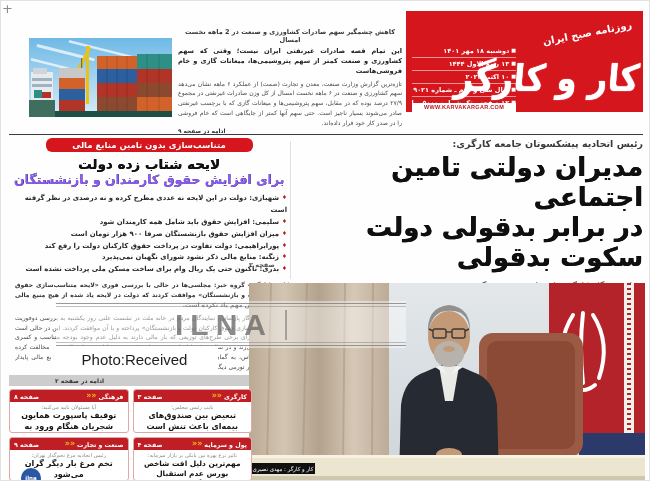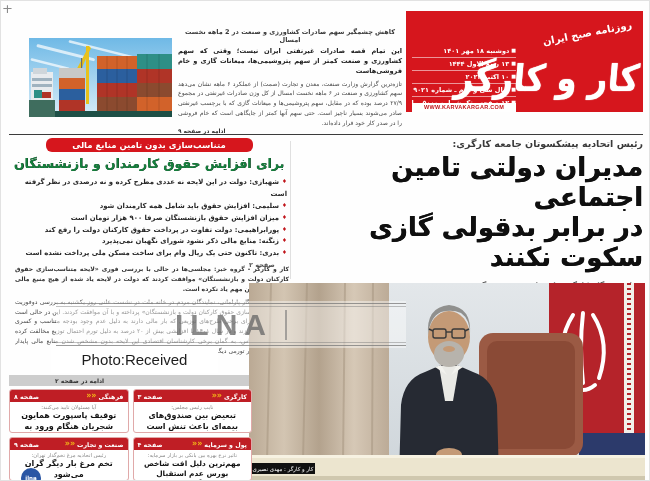--- a/index.html
+++ b/index.html
@@ -38,21 +38,21 @@
   .main-headline { text-align:right; font-size:26px; font-weight:bold; color:#0f0f0f; line-height:1.16; letter-spacing:-.5px; text-shadow:.4px 0 0 #0f0f0f; }
   .main-bullets { margin-top:7px; }
   .main-bullets .b { text-align:right; font-size:7.4px; font-weight:bold; color:#1d1d1d; line-height:1.75; }
   .dia { color:#c0151b; font-size:5.5px; margin-left:3px; vertical-align:1px; }
   .page-ref { position:absolute; left:248px; top:260px; font-size:6.5px; font-weight:bold; color:#555; }
 
   
   .left-story { position:absolute; left:8px; top:137px; width:280px; direction:rtl; }
   .left-banner { margin:0 auto 4px auto; width:207px; height:14px; background:#d6161d; color:#fff; font-size:8.5px; font-weight:bold; text-align:center; line-height:14px; border-radius:6px; }
   .left-h1 { text-align:center; font-size:13.5px; font-weight:bold; color:#101010; text-shadow:.3px 0 0 #101010; }
-  .left-h2 { text-align:center; font-size:12.5px; font-weight:bold; color:#15803d; text-shadow:.3px 0 0 #101010; margin-bottom:6px; }
+  .left-h2 { text-align:center; font-size:12.5px; font-weight:bold; color:#8b5cf6; text-shadow:.3px 0 0 #101010; margin-bottom:6px; }
   .left-bullets { width:272px; margin:0 2px 4px 0; }
   .left-bullets .b { text-align:right; font-size:6.9px; font-weight:bold; color:#262626; line-height:1.72; }
   .left-body { width:274px; height:130px; overflow:hidden; }
   .left-body p { text-align:justify; font-size:6.1px; color:#4a4a4a; line-height:1.62; margin-bottom:3px; }
   .left-body p.lead { font-weight:bold; color:#333; }
   .left-cont { position:absolute; left:8px; top:374px; width:242px; height:11px; background:#cdcdcd; font-size:6px; font-weight:bold; color:#333; line-height:11px; padding-left:46px; direction:rtl; text-align:left; }
 
   
   .main-photo { position:absolute; left:248px; top:282px; width:396px; height:197px; z-index:2; }
 
@@ -167,31 +167,32 @@
     <div class="export-body">تازه‌ترین گزارش وزارت صنعت، معدن و تجارت (صمت) از عملکرد ۶ ماهه نشان می‌دهد سهم کشاورزی و صنعت در ۶ ماهه نخست امسال از کل وزن صادرات غیرنفتی در مجموع ۲۷/۹ درصد بوده که در مقابل، سهم پتروشیمی‌ها و میعانات گازی که با برچسب غیرنفتی صادر می‌شوند بسیار ناچیز است. حتی سهم آنها کمتر از جایگاهی است که خام فروشی را در صدر کار خود قرار داده‌اند.</div>
     <div class="export-cont">ادامه در صفحه ۹</div>
   </div>
 
   <div class="top-divider"></div>
   <div class="col-sep"></div>
 
   <div class="main-story">
     <div class="main-kicker">رئیس اتحادیه پیشکسوتان جامعه کارگری:</div>
     <div class="main-headline">مدیران دولتی تامین اجتماعی</div>
-    <div class="main-headline">در برابر بدقولی گازی سکوت نکنند</div>
+    <div class="main-headline">در برابر بدقولی دولت سکوت بدقولی</div>
     <div class="main-bullets">
       <div class="b"><span class="dia">♦</span><span>بازنشستگان کارگری با بحران معیشتی درگیر هستند</span></div>
       <div class="b"><span class="dia">♦</span><span>تکلیف باقیمانده متناسب سازی حقوق بازنشستگان باید مشخص شود</span></div>
       <div class="b"><span class="dia">♦</span><span>دولت ریالی از بدهی ۹۰ هزار میلیارد تومانی خود به تامین اجتماعی را پرداخت نکرده است</span></div>
     </div>
   </div>
   <div class="page-ref">صفحه ۲</div>
 
   <div class="left-story">
     <div class="left-banner">متناسب‌سازی بدون تامین منابع مالی</div>
+    <div class="left-h1">لایحه شتاب زده دولت</div>
     <div class="left-h2">برای افزایش حقوق کارمندان و بازنشستگان</div>
     <div class="left-bullets">
       <div class="b"><span class="dia">♦</span><span>شهبازی: دولت در این لایحه نه عددی مطرح کرده و نه درصدی در نظر گرفته است</span></div>
       <div class="b"><span class="dia">♦</span><span>سلیمی: افزایش حقوق باید شامل همه کارمندان شود</span></div>
       <div class="b"><span class="dia">♦</span><span>میزان افزایش حقوق بازنشستگان صرفا ۹۰۰ هزار تومان است</span></div>
       <div class="b"><span class="dia">♦</span><span>پورابراهیمی: دولت تفاوت در پرداخت حقوق کارکنان دولت را رفع کند</span></div>
       <div class="b"><span class="dia">♦</span><span>زنگنه: منابع مالی ذکر نشود شورای نگهبان نمی‌پذیرد</span></div>
       <div class="b"><span class="dia">♦</span><span>بدری: تاکنون حتی یک ریال وام برای ساخت مسکن ملی پرداخت نشده است</span></div>
     </div>
     <div class="left-body">

